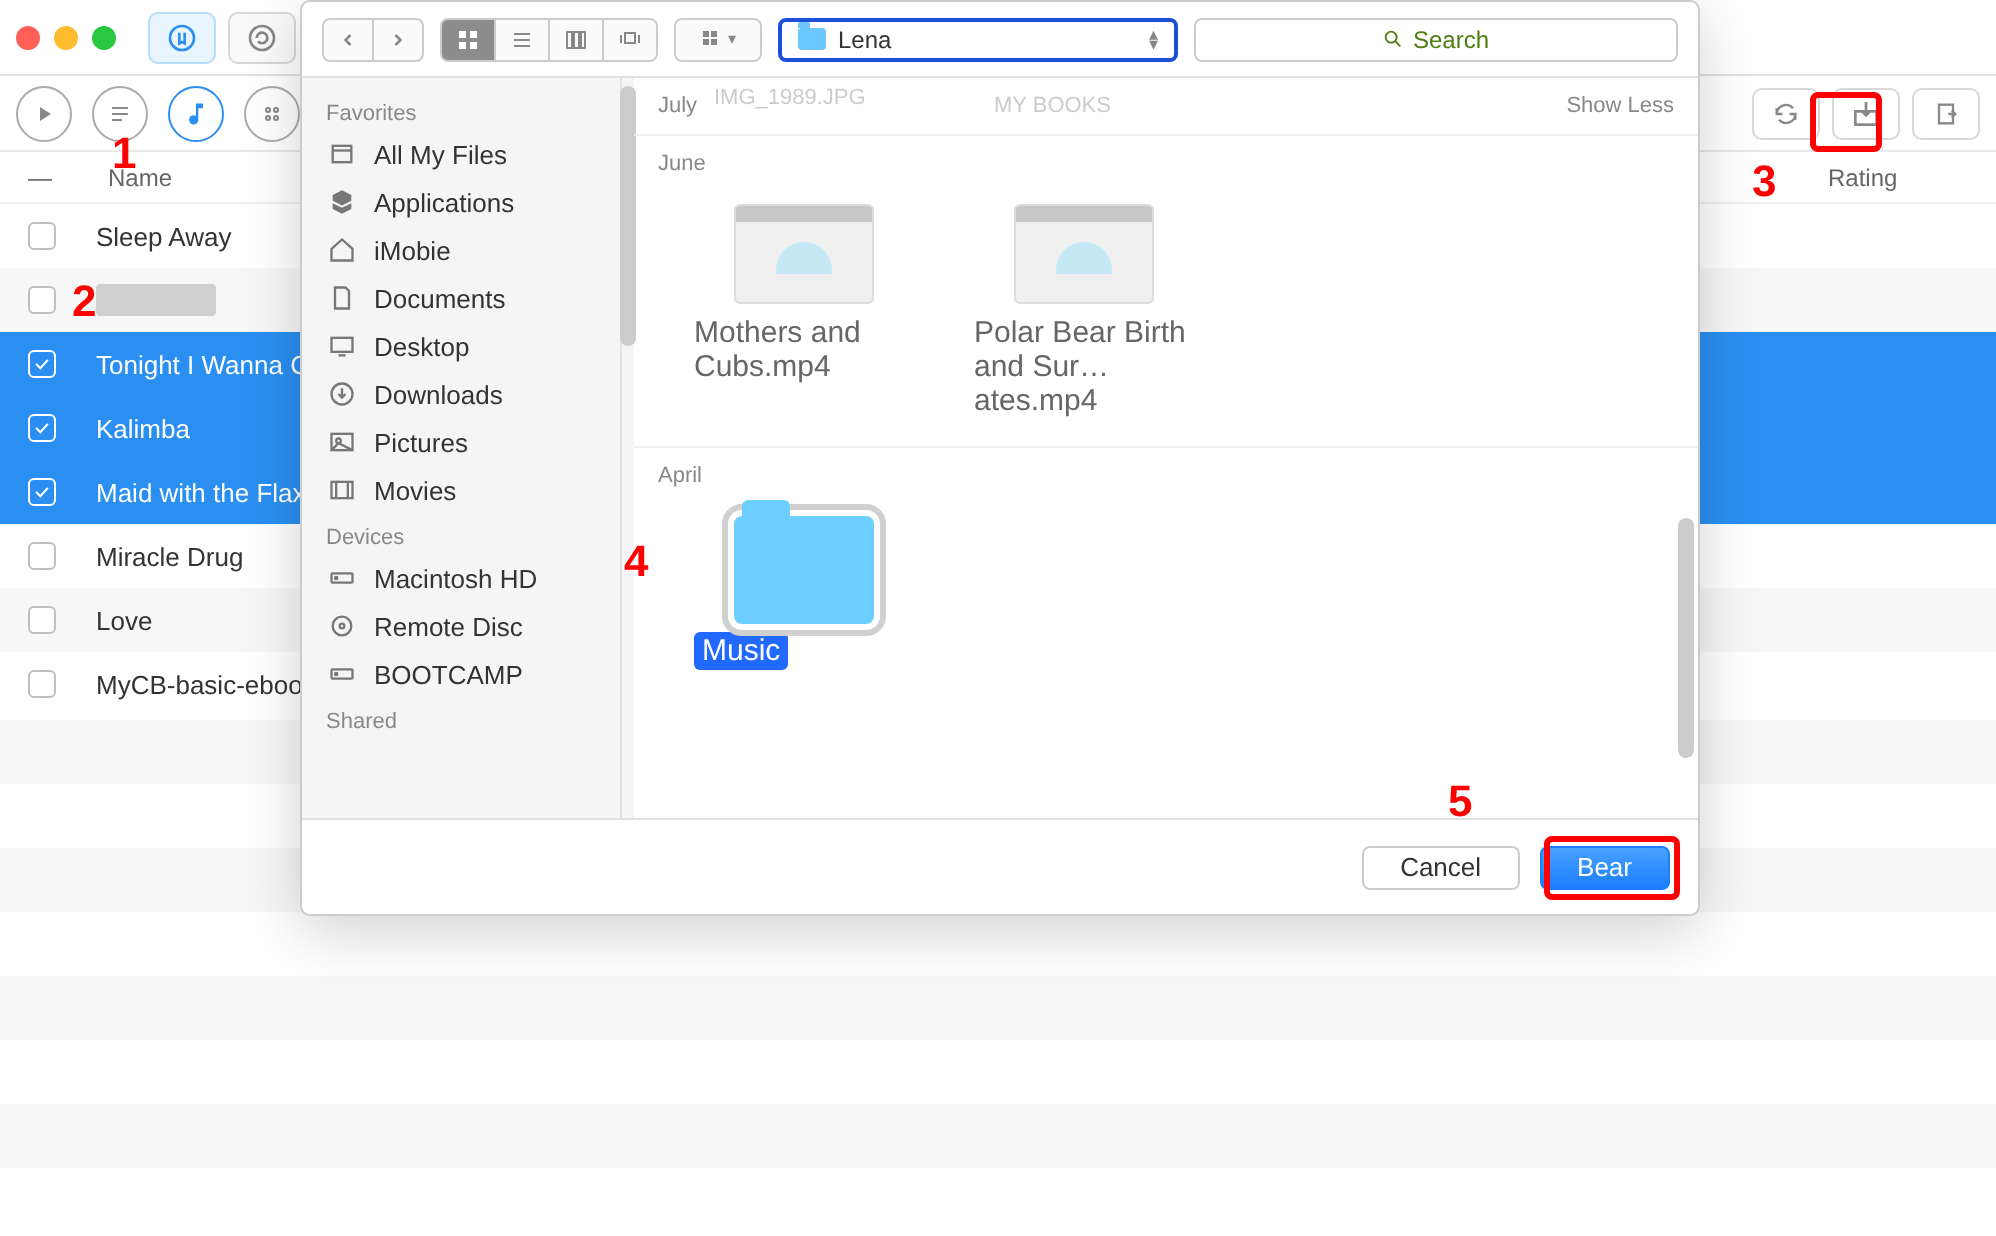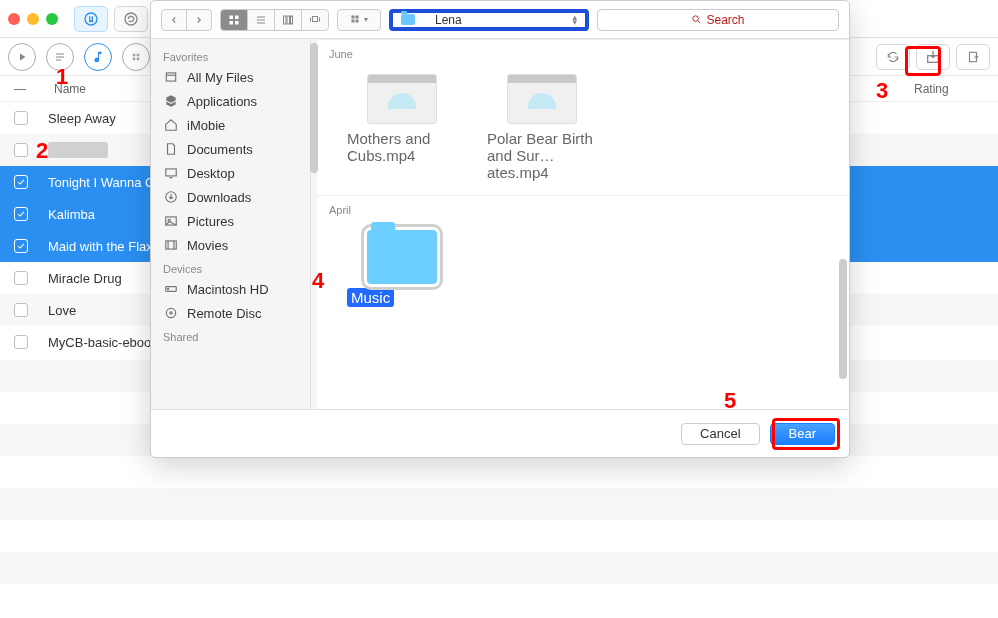--- a/index.html
+++ b/index.html
@@ -47,25 +47,25 @@
 .dlg-top { height: 38px; border-bottom: 1px solid #e0e0e0; display: flex; align-items: center; padding: 0 10px; gap: 8px; }
 .nav { display: flex; }
 .navbtn { width: 26px; height: 22px; border: 1px solid #ccc; background: #fafafa; display: flex; align-items: center; justify-content: center; color: #888; }
 .navbtn:first-child { border-radius: 4px 0 0 4px; }
 .navbtn:last-child { border-radius: 0 4px 4px 0; margin-left: -1px; }
 .viewgrp { display: flex; }
 .viewbtn { width: 28px; height: 22px; border: 1px solid #ccc; background: #fafafa; display: flex; align-items: center; justify-content: center; margin-left: -1px; color: #888; }
 .viewbtn:first-child { border-radius: 4px 0 0 4px; margin-left: 0; }
 .viewbtn:last-child { border-radius: 0 4px 4px 0; }
 .viewbtn.on { background: #8c8c8c; color: #fff; }
-.folderdd { flex: 1; max-width: 200px; height: 22px; border: 4px solid #1d4ed8; border-radius: 4px; background: #fff; display: flex; align-items: center; padding: 0 8px; gap: 20px; font-size: 12px; }
+.folderdd { flex: 1; max-width: 200px; height: 22px; border: 2px solid #1d4ed8; border-radius: 4px; background: #fff; display: flex; align-items: center; padding: 0 8px; gap: 6px; font-size: 12px; }
 .folderdd .ficon { width: 14px; height: 11px; background: #6cc7ff; border-radius: 2px; position: relative; }
 .folderdd .ficon::before { content:''; position:absolute; top:-3px; left:0; width:6px; height:3px; background:#6cc7ff; border-radius:1px 1px 0 0; }
 .folderdd .updn { margin-left:auto; font-size:9px; color:#888; line-height:5px; }
-.search { flex: 1; height: 22px; border: 1px solid #ccc; border-radius: 4px; background: #fff; display: flex; align-items: center; justify-content: center; color: #b91c1c; font-size: 12px; gap: 4px; }
+.search { flex: 1; height: 22px; border: 1px solid #ccc; border-radius: 4px; background: #fff; display: flex; align-items: center; justify-content: center; color: #4d7c0f; font-size: 12px; gap: 4px; }
 
 .dlg-body { flex: 1; display: flex; overflow: hidden; }
 .sidebar { width: 160px; background: #f5f5f5; border-right: 1px solid #e0e0e0; overflow-y: auto; padding: 6px 0; }
 .sb-hdr { font-size: 11px; color: #888; padding: 6px 12px 2px; }
 .sb-item { display: flex; align-items: center; gap: 8px; padding: 4px 12px; font-size: 13px; color: #333; }
 .sb-item .ic { width: 16px; height: 16px; color: #777; display:flex; align-items:center; justify-content:center; }
 
 .filepane { flex: 1; overflow-y: auto; position: relative; }
 .sect { padding: 4px 10px; }
 .sect-hdr { display:flex; font-size: 11px; color: #888; padding: 4px 2px; }
@@ -394,28 +394,45 @@
         </div>
       <div class="sb-item">
           <div class="ic">
             <svg width="14" height="14" viewBox="0 0 24 24" fill="none" stroke="currentColor" stroke-width="2">
               <circle cx="12" cy="12" r="8"></circle>
               <circle cx="12" cy="12" r="2"></circle>
             </svg>
           </div>
           <span>Remote Disc</span>
         </div>
+      <div class="sb-item">
+          <div class="ic">
+            <svg width="14" height="14" viewBox="0 0 24 24" fill="none" stroke="currentColor" stroke-width="2">
+              <rect x="3" y="8" width="18" height="8" rx="1"></rect>
+              <circle cx="7" cy="12" r="1"></circle>
+            </svg>
+          </div>
+          <span>BOOTCAMP</span>
+        </div>
 
       <div class="sb-hdr">Shared</div>
     </div>
     <div style="width:6px; background:#f5f5f5; position:relative;">
         <div class="scrolltrack" style="top:4px; height:130px; left:-1px"></div>
       </div>
 
     <div class="filepane">
+      <div class="sect">
+        <div class="sect-hdr">
+            <span>July</span>
+          <span class="phjul">IMG_1989.JPG</span>
+          <span style="position:absolute; left:180px; color:#ccc; font-size:11px">MY BOOKS</span>
+          <span class="sl">Show Less</span>
+          </div>
+      </div>
       <div style="border-top:1px solid #eee"></div>
       <div class="sect">
         <div class="sect-hdr">
             <span>June</span>
           </div>
         <div class="grid">
           <div class="item">
               <div class="thumb">
                 <div class="bar"></div>
                 <div class="circle"></div>

